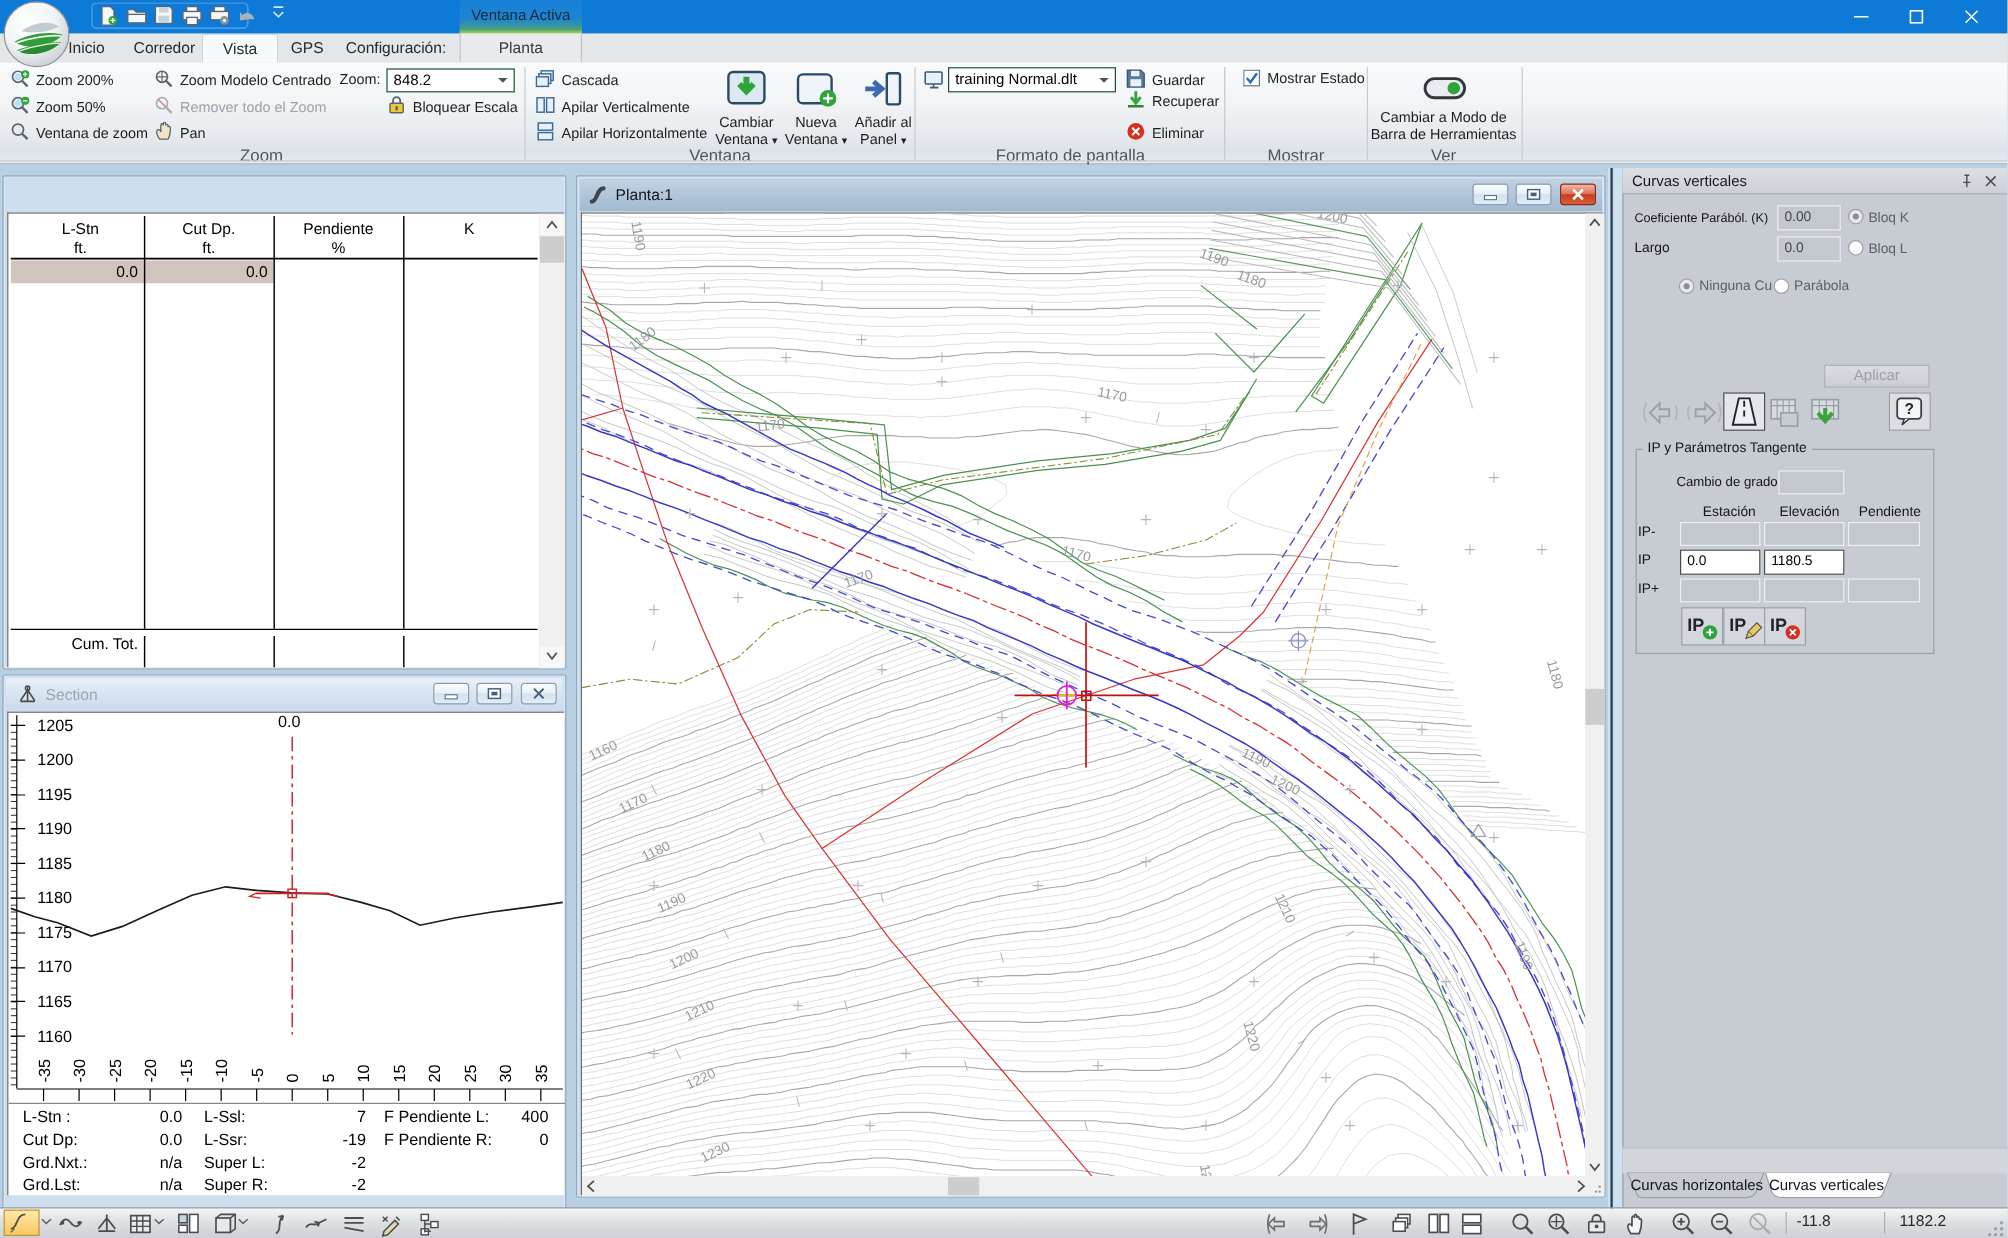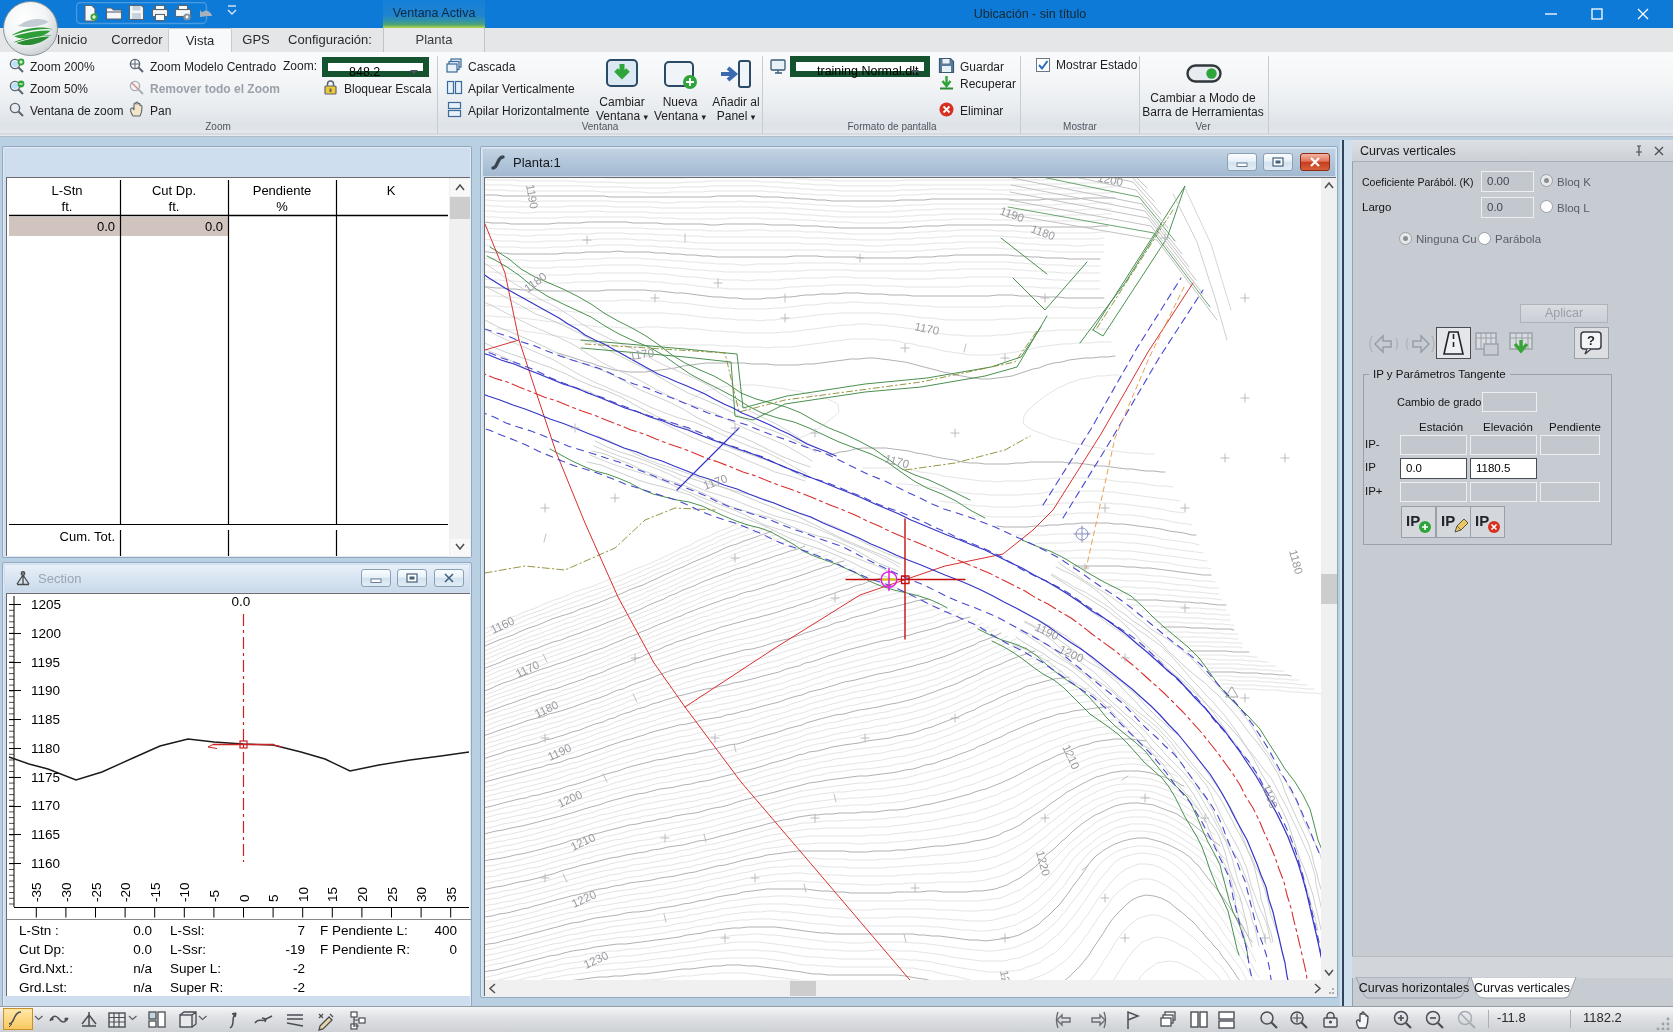--- a/index.html
+++ b/index.html
@@ -16,27 +16,27 @@
 .rtab { position:absolute; top:28px; height:24px; line-height:24px; font-size:13px; color:#2a2a2a; text-align:center; }
 #tab-vista { background:#f8f9fa; border:1px solid #c8ccd0; border-bottom:none; border-radius:2px 2px 0 0; }
 #tab-planta { border-left:1px solid #c0c4c8; border-right:1px solid #c0c4c8; color:#3a3a3a; background:#e9eaec;}
 #logo { left:3px; top:1px; width:55px; height:55px; border-radius:50%;
   background:radial-gradient(circle at 38% 32%, #ffffff 0%, #f2f4f5 45%, #ccd1d5 78%, #9da5ab 100%);
   border:1px solid #8a9298; z-index:50; }
 #ribbon { left:0; top:52px; width:1673px; height:85px;
   background:linear-gradient(180deg,#fafbfc 0%,#f2f4f6 40%,#e6eaee 72%,#dde2e8 88%,#e8ebef 100%);
   border-bottom:1px solid #b4bac1; }
 .rsep { position:absolute; top:56px; width:1px; height:78px; background:#c6ccd3; }
-.rglabel { position:absolute; top:121px; height:14px; font-size:10px; color:#4e565e; text-align:center; }
+.rglabel { position:absolute; top:121px; height:14px; font-size:14px; color:#4e565e; text-align:center; }
 .rbtn { position:absolute; height:19px; font-size:12px; color:#1e1e1e; line-height:19px; white-space:nowrap; }
 .rbtn svg { vertical-align:-3px; margin-right:5px; }
 .bigbtn { position:absolute; width:60px; text-align:center; font-size:12px; color:#1e1e1e; line-height:14px; }
 .gray { color:#9aa1a9 !important; }
-.combo { position:absolute; background:#fff; border:6px solid #14532d; font-size:12.5px; color:#000;
-  line-height:18px; padding-left:21px; }
+.combo { position:absolute; background:#fff; border:1px solid #14532d; font-size:12.5px; color:#000;
+  line-height:18px; padding-left:5px; }
 .combo .arr { position:absolute; right:5px; top:7px; width:0; height:0; border-left:4px solid transparent;
   border-right:4px solid transparent; border-top:4px solid #4a5560; }
 .win { position:absolute; background:#cfdeee; border:1px solid #90a9c0; border-radius:2px;
   box-shadow: 0 0 0 1px rgba(255,255,255,0.35) inset; }
 .wtitle { position:absolute; left:2px; top:2px; right:2px; height:27px; font-size:13px; color:#9aa6b2;
   background:linear-gradient(180deg,#e9f0f8 0%,#d8e4f1 50%,#cadaeb 100%); }
 .wtitle.active { color:#14161a;
   background:linear-gradient(180deg,#c2d2e2 0%,#b2c6da 50%,#a2b9d0 100%); }
 .wbtns { position:absolute; top:4px; right:5px; }
 .wb { display:inline-block; width:30px; height:18px; border:1px solid #8aa0b5; border-radius:3px;
@@ -99,21 +99,20 @@
         </g>
 
     <g transform="translate(122,4)">
           <path d="M14,10 C13,5 7,3 4,6.5 L2,4 L2,11 L9,10 Z" fill="#a8b2ba" stroke="none"></path>
         </g>
   </g>
   <path d="M152,8 l4,4 l4,-4" fill="none" stroke="#d8e8f4" stroke-width="1.4"></path>
   <path d="M152,4 h8" stroke="#d8e8f4" stroke-width="1.4"></path>
 </svg>
 <div class="abs" id="vatab">Ventana Activa</div>
-<div class="abs" id="apptitle">Ubicación - sin título</div>
 <svg class="abs wbtn" style="left:1528px;" width="46" height="28">
       <path d="M17,14 h12" stroke="#fff" stroke-width="1.3"></path>
     </svg>
 <svg class="abs wbtn" style="left:1574px;" width="46" height="28">
       <rect x="18" y="9" width="10" height="10" fill="none" stroke="#fff" stroke-width="1.3"></rect>
     </svg>
 <svg class="abs wbtn" style="left:1620px;" width="46" height="28">
       <path d="M18,9 l10,10 M28,9 l-10,10" stroke="#fff" stroke-width="1.3"></path>
     </svg>
 
@@ -152,21 +151,21 @@
       </svg>Zoom 50%</div>
 <div class="rbtn" style="left:8px; top:101px;"><svg width="17" height="17">
         <circle cx="7" cy="7" r="4.6" fill="none" stroke="#5a6570" stroke-width="1.4"></circle>
         <path d="M10.5,10.5 L15,15" stroke="#5a6570" stroke-width="2"></path>
       </svg>Ventana de zoom</div>
 <div class="rbtn" style="left:128px; top:57px;"><svg width="17" height="17">
         <circle cx="7" cy="7" r="4.6" fill="none" stroke="#5a6570" stroke-width="1.4"></circle>
         <path d="M10.5,10.5 L15,15" stroke="#5a6570" stroke-width="2"></path>
         <path d="M7,3 v8 M3,7 h8" stroke="#5a6570" stroke-width="1"></path>
       </svg>Zoom Modelo Centrado</div>
-<div class="rbtn gray" style="left:128px; top:79px;font-weight:bold;"><svg width="17" height="17">
+<div class="rbtn gray" style="left:128px; top:79px;"><svg width="17" height="17">
         <circle cx="7" cy="7" r="4.6" fill="none" stroke="#a8aeb5" stroke-width="1.4"></circle>
         <path d="M10.5,10.5 L15,15" stroke="#a8aeb5" stroke-width="2"></path>
         <path d="M3.5,3.5 l7,7" stroke="#d88" stroke-width="1.4"></path>
       </svg>Remover todo el Zoom</div>
 <div class="rbtn" style="left:128px; top:101px;"><svg width="17" height="17">
         <path d="M5,15 C3,12 2,9 3,7.5 C4,6.5 5.5,7 6,9 L6,3.5 C6,1.5 8,1.5 8,3.5 L8,2.5 C8,0.5 10,0.5 10,2.5 L10,3.5 C10,2 12,2 12,3.8 L12,5 C12,3.8 14,4 14,5.8 C14,9 13.5,12.5 12,15 Z" fill="#f4e4c8" stroke="#5a6570" stroke-width="1.1"></path>
       </svg>Pan</div>
 <div class="rbtn" style="left:283px; top:57px;">Zoom:</div>
 <div class="combo" style="left:322px; top:57px; width:107px; height:20px;">848.2<div class="arr"></div></div>
 <div class="rbtn" style="left:322px; top:79px;"><svg width="17" height="17">

